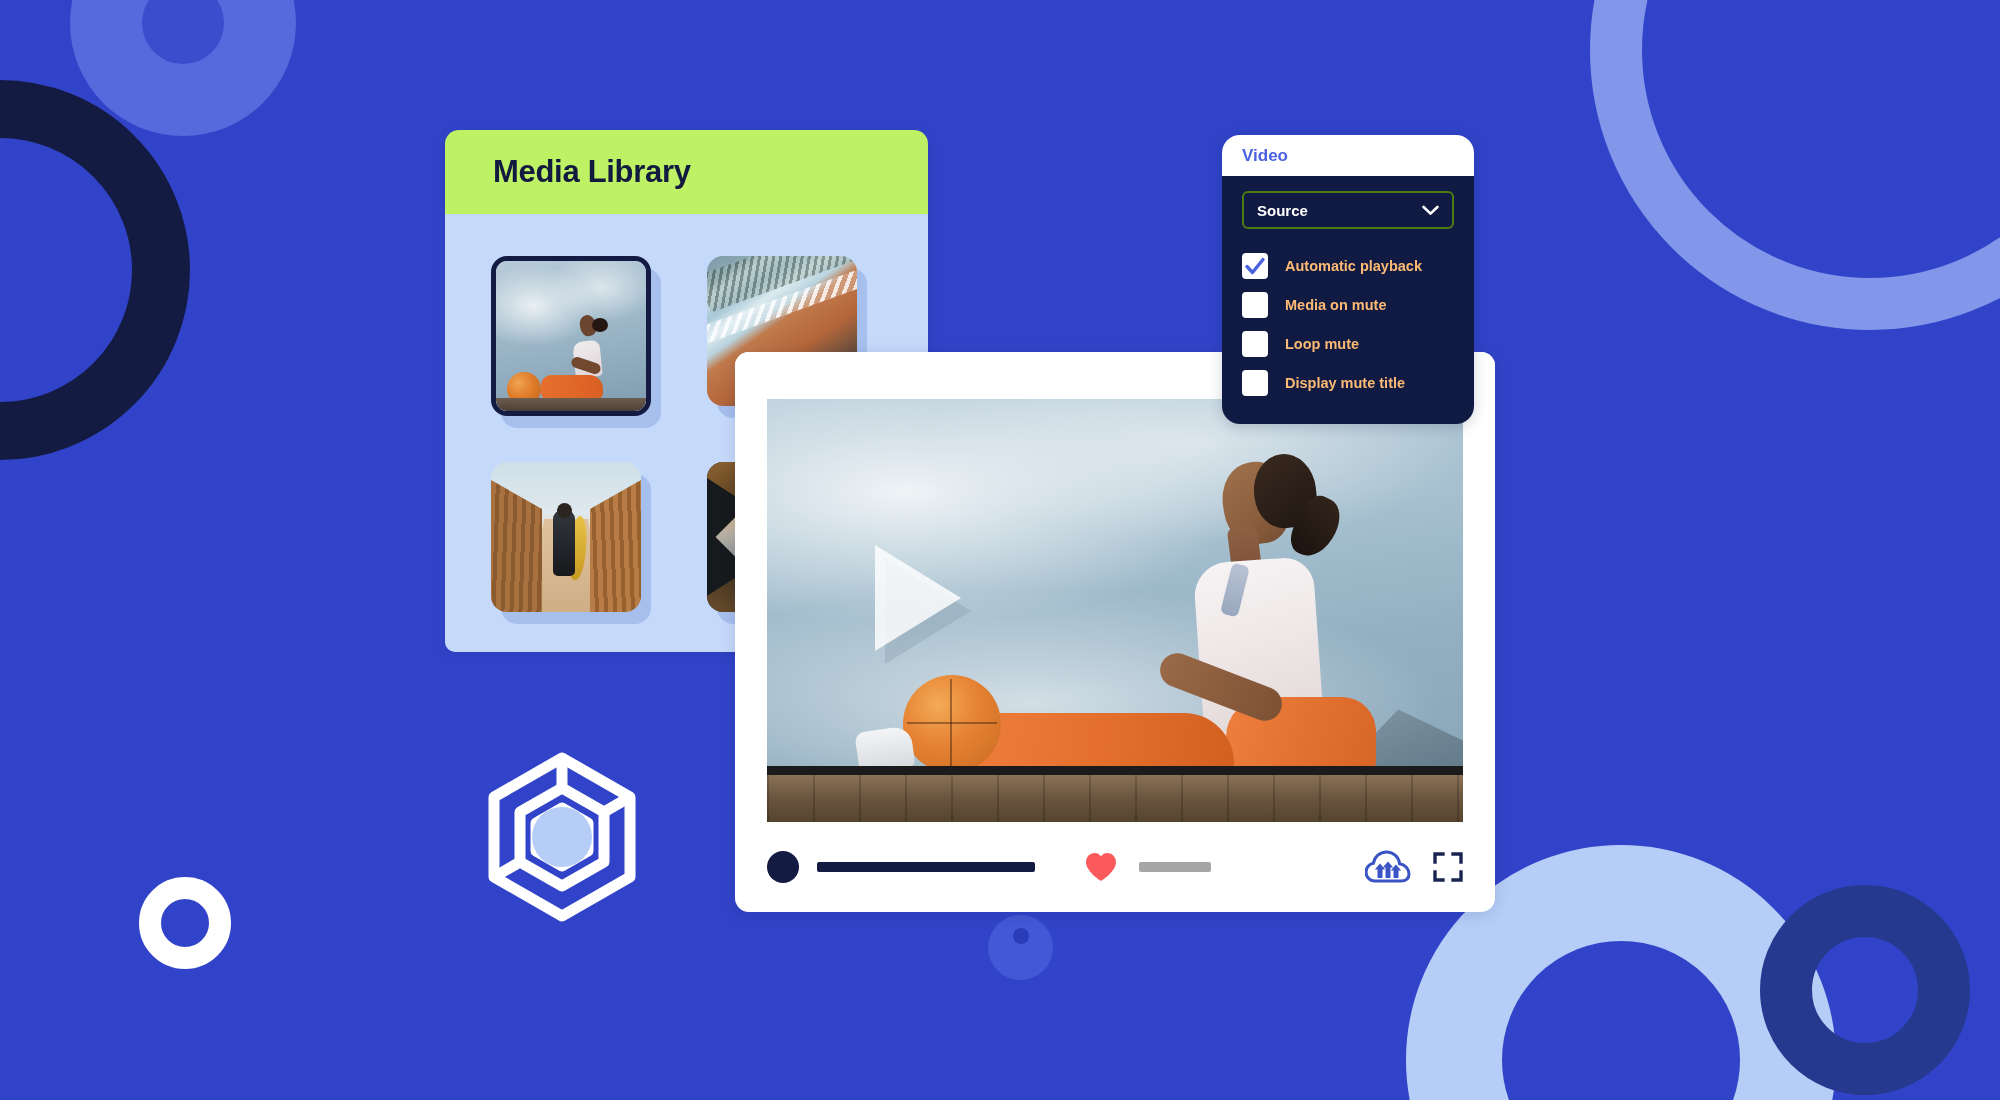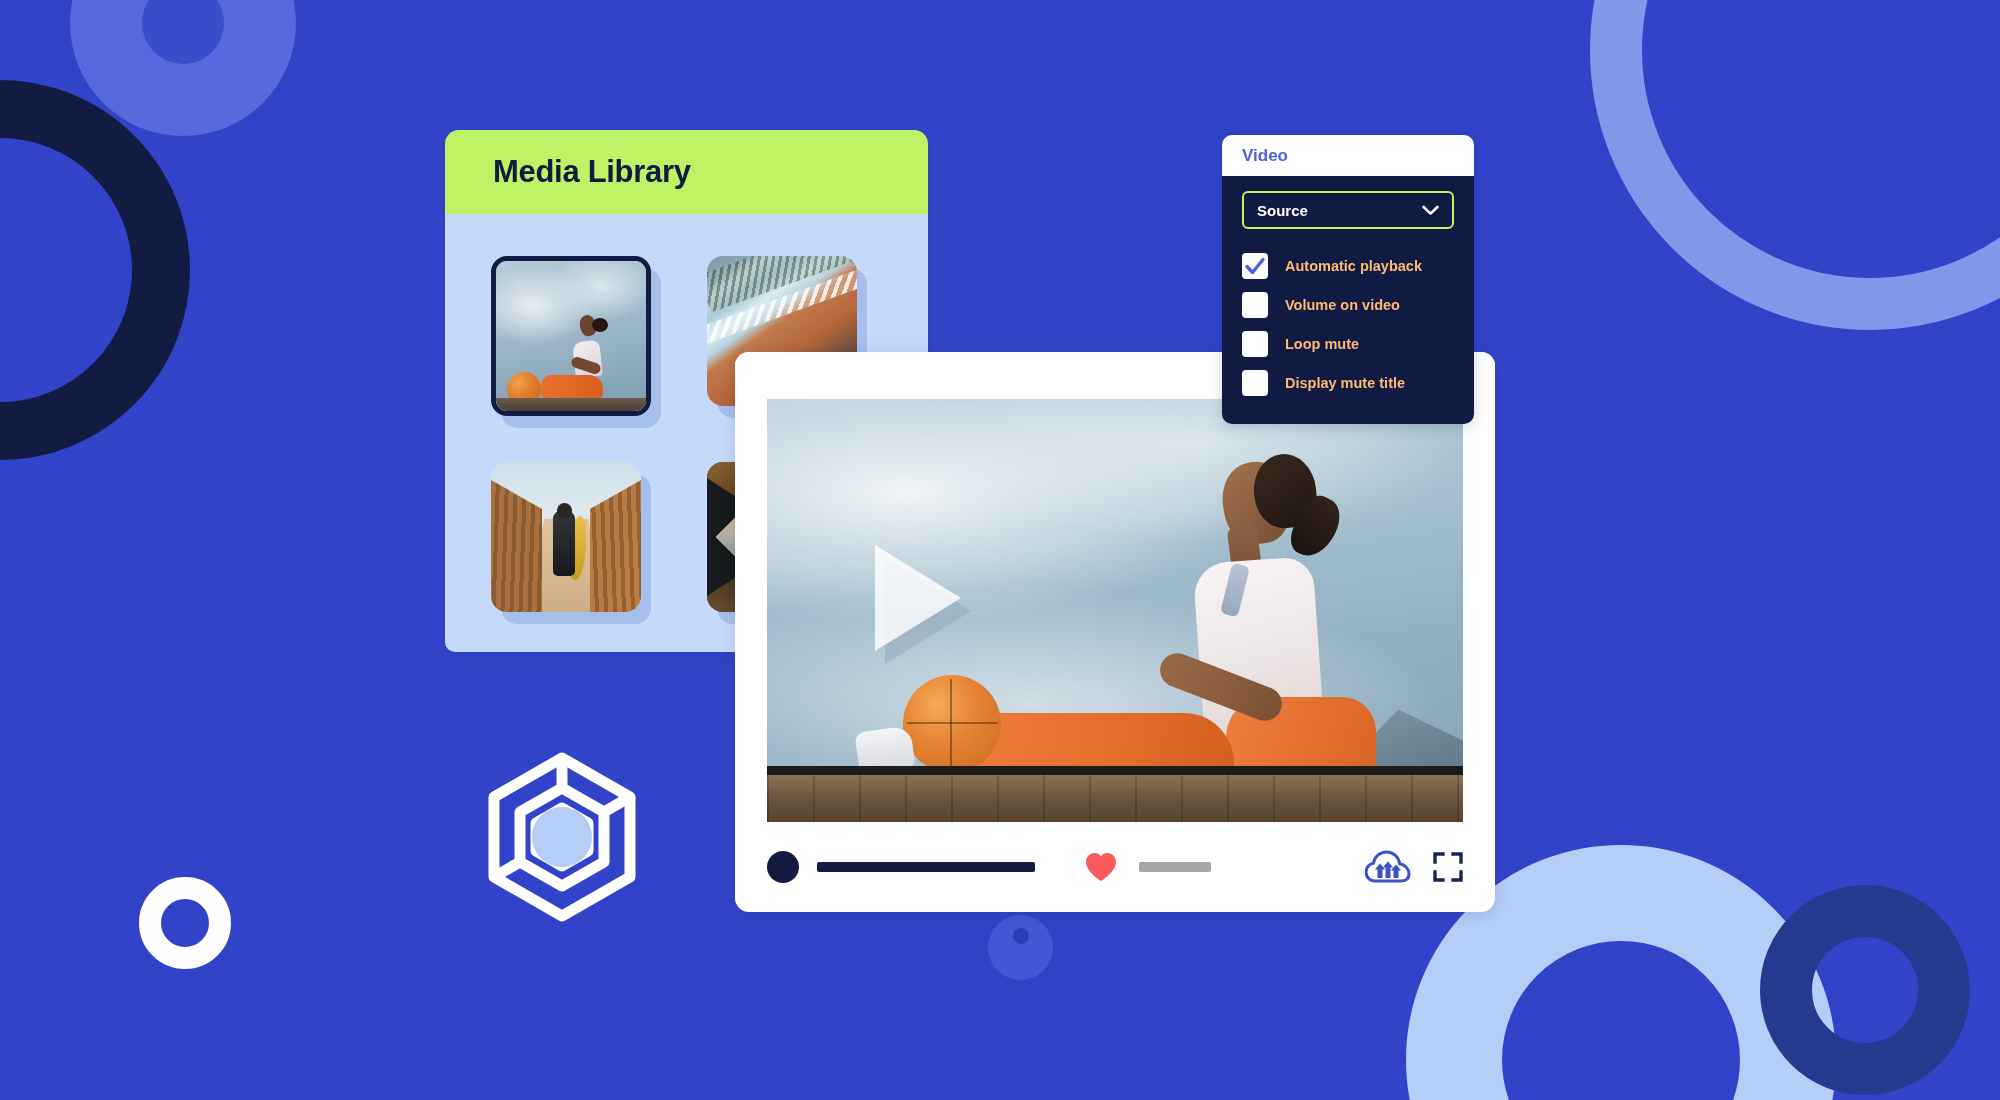--- a/index.html
+++ b/index.html
@@ -468,21 +468,21 @@
   }
   .spacer { flex: 1 1 auto; }
   .cloud-icon { width: 46px; height: 34px; flex: 0 0 auto; }
   .fullscreen-icon { width: 30px; height: 30px; margin-left: 22px; flex: 0 0 auto; }
 
   
   .settings-panel {
     position: absolute;
     left: 1222px; top: 135px;
     width: 252px;
-    border-radius: 10px;
+    border-radius: 18px;
     overflow: hidden;
     box-shadow: 0 3px 14px rgba(10,20,60,.18);
   }
   .settings-header {
     background: #ffffff;
     height: 41px;
     display: flex; align-items: center;
     padding-left: 20px;
     box-sizing: border-box;
   }
@@ -490,21 +490,21 @@
     color: #4b62e0;
     font-size: 17px;
     font-weight: 700;
   }
   .settings-body {
     background: #101a42;
     padding: 15px 20px 22px 20px;
   }
   .source-select {
     height: 38px;
-    border: 2px solid #bef264;
+    border: 2px solid #4d7c0f;
     border-radius: 6px;
     display: flex; align-items: center;
     padding: 0 13px;
     box-sizing: border-box;
     margin-bottom: 17px;
   }
   .source-label {
     color: #ffffff;
     font-size: 15px;
     font-weight: 600;
@@ -691,21 +691,21 @@
         <div class="checkbox">
           <svg viewBox="0 0 26 26" width="26" height="26">
             <path d="M5 13.5 L10.5 19.5 L21 6.5" fill="none" stroke="#4b62e0" stroke-width="3.4" stroke-linecap="round" stroke-linejoin="round"></path>
           </svg>
         </div>
         <div class="check-label">Automatic playback</div>
       </div>
 
       <div class="check-row">
         <div class="checkbox"></div>
-        <div class="check-label">Volume on video</div>
+        <div class="check-label">Media on mute</div>
       </div>
 
       <div class="check-row">
         <div class="checkbox"></div>
         <div class="check-label">Loop mute</div>
       </div>
 
       <div class="check-row">
         <div class="checkbox"></div>
         <div class="check-label">Display mute title</div>

